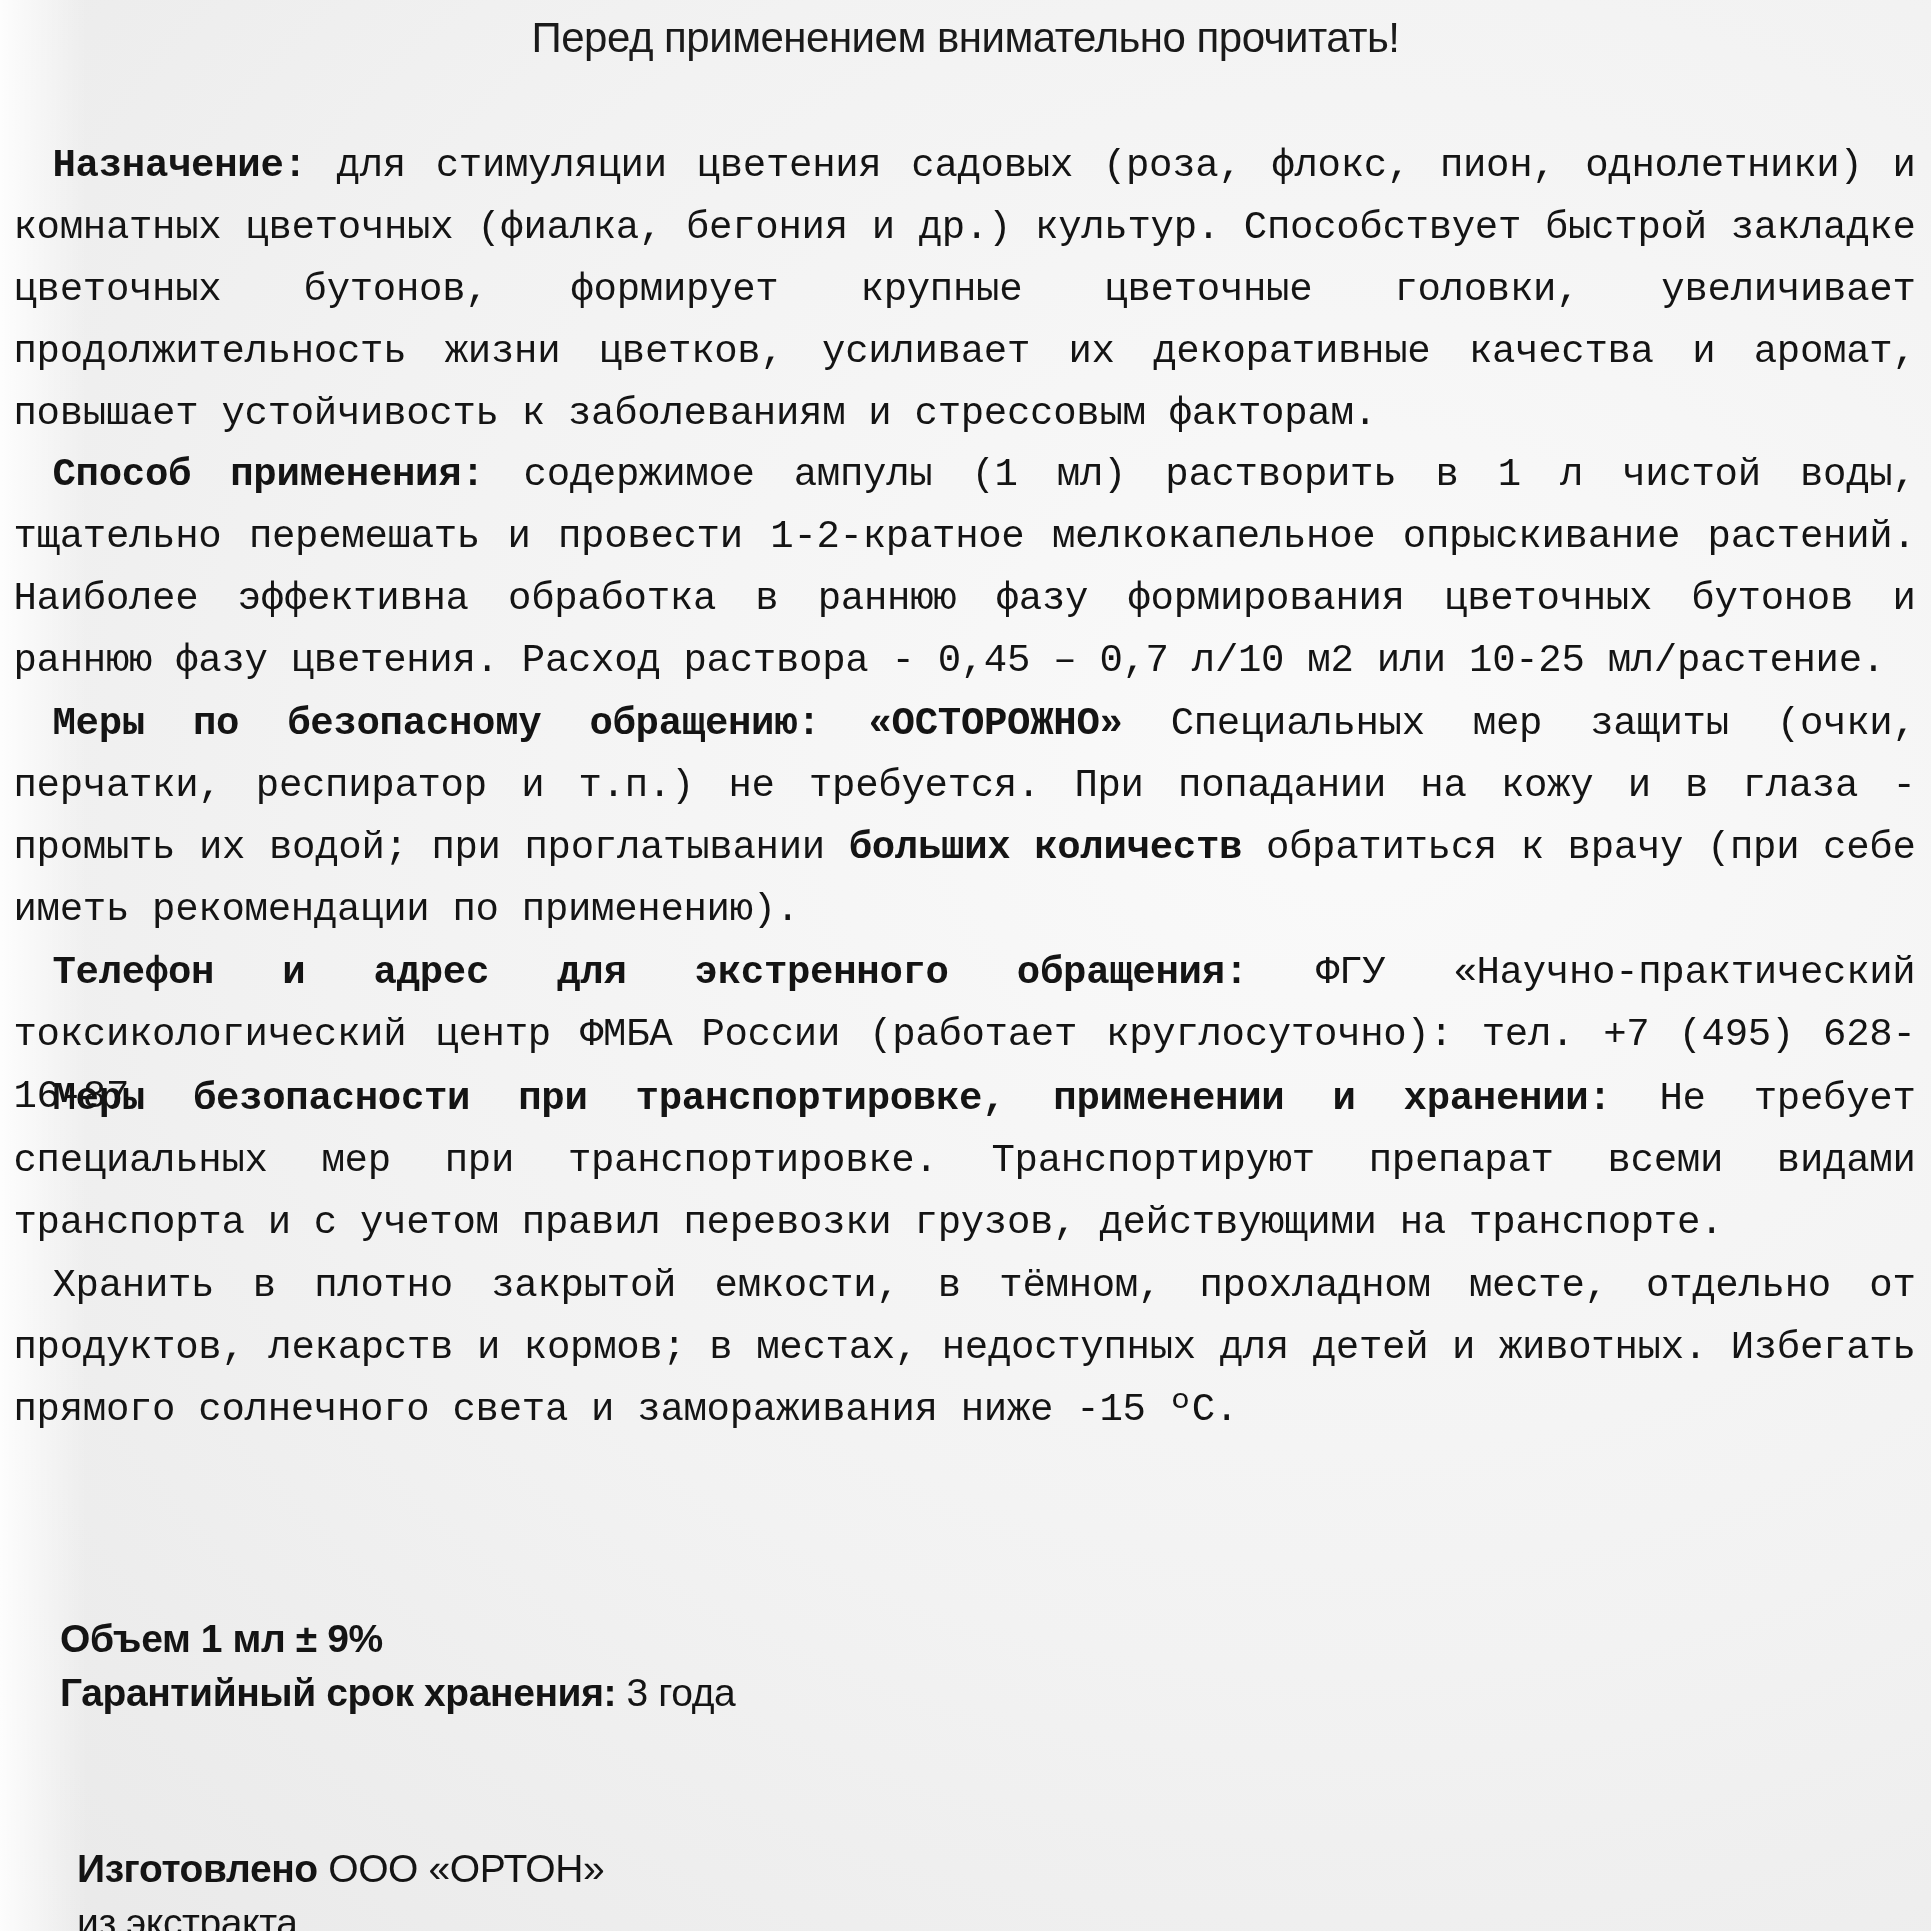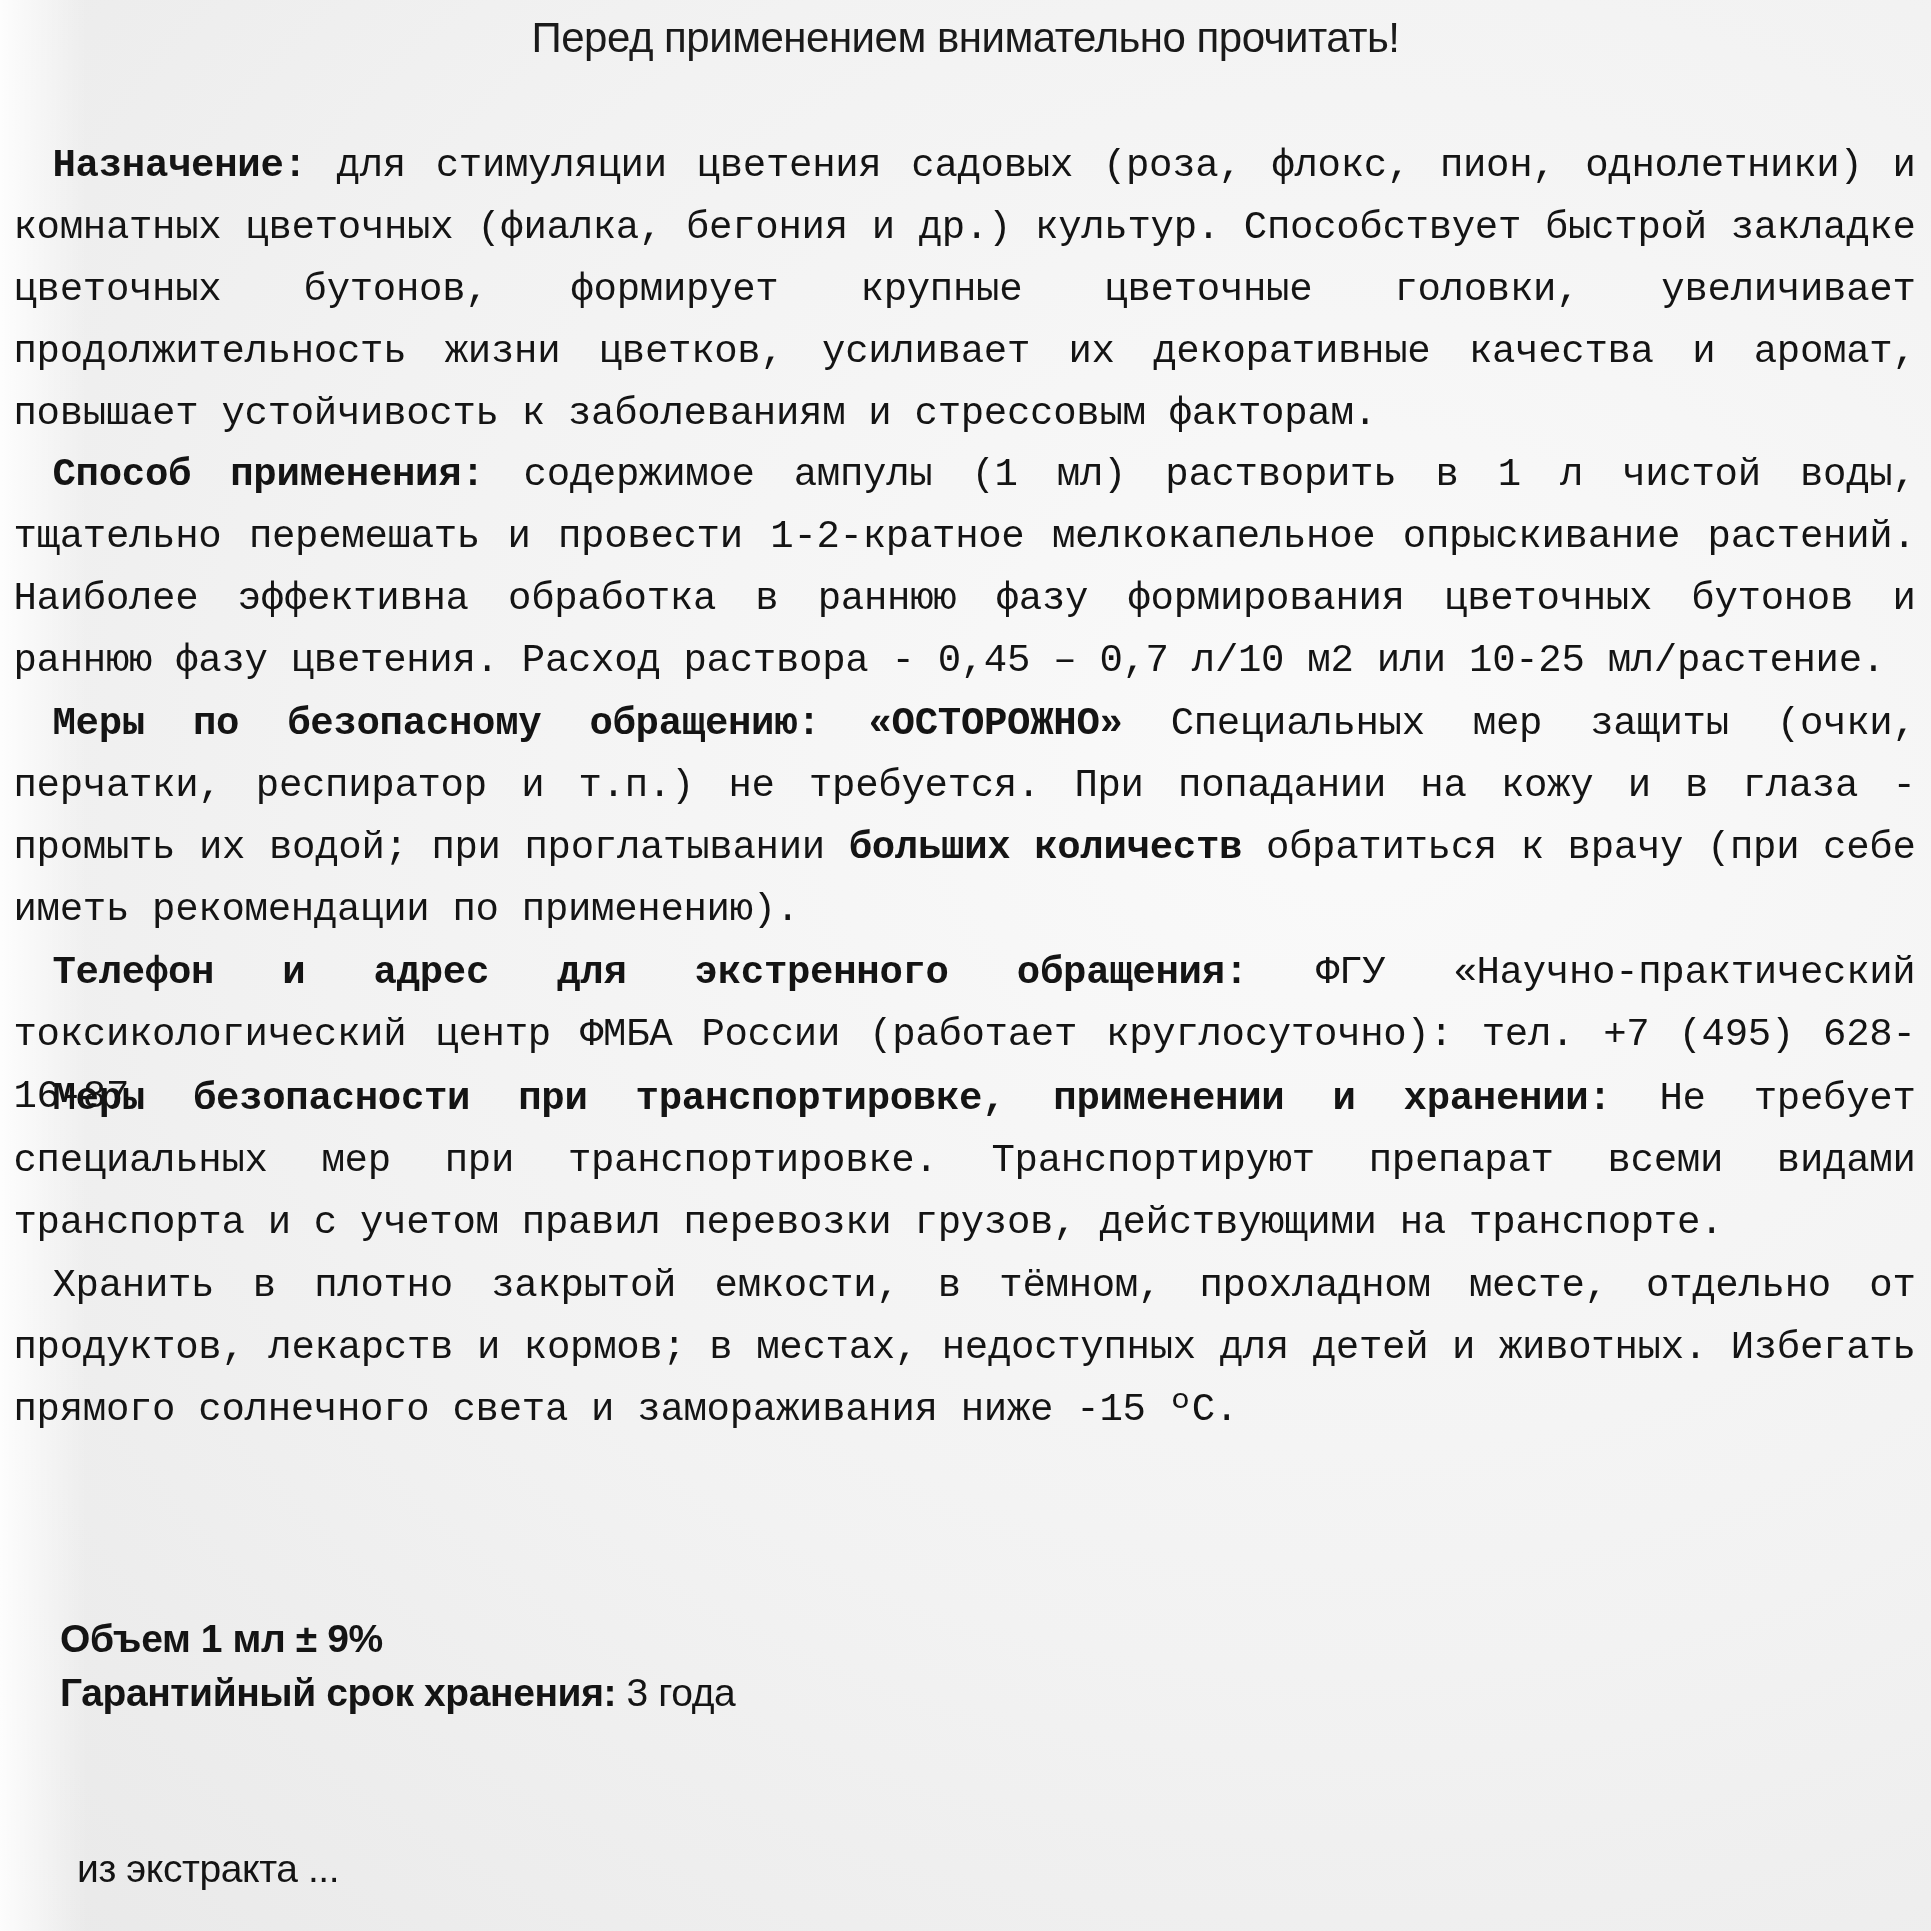--- a/index.html
+++ b/index.html
@@ -64,15 +64,16 @@
 
 <div class="meta" style="top:1464px;">
 </div>
 
 <div class="meta" style="top:1612px;">
   <div><b>Объем 1 мл ± 9%</b></div>
   <div><b>Гарантийный срок хранения:</b><span> 3 года</span></div>
 </div>
 
 <div class="meta" style="top:1842px; left:77px;">
+  <div><b>Изготовлено</b><span> ООО «ОРТОН»</span></div>
   <div>из экстракта ...</div>
 </div>
 
 
 </body></html>

